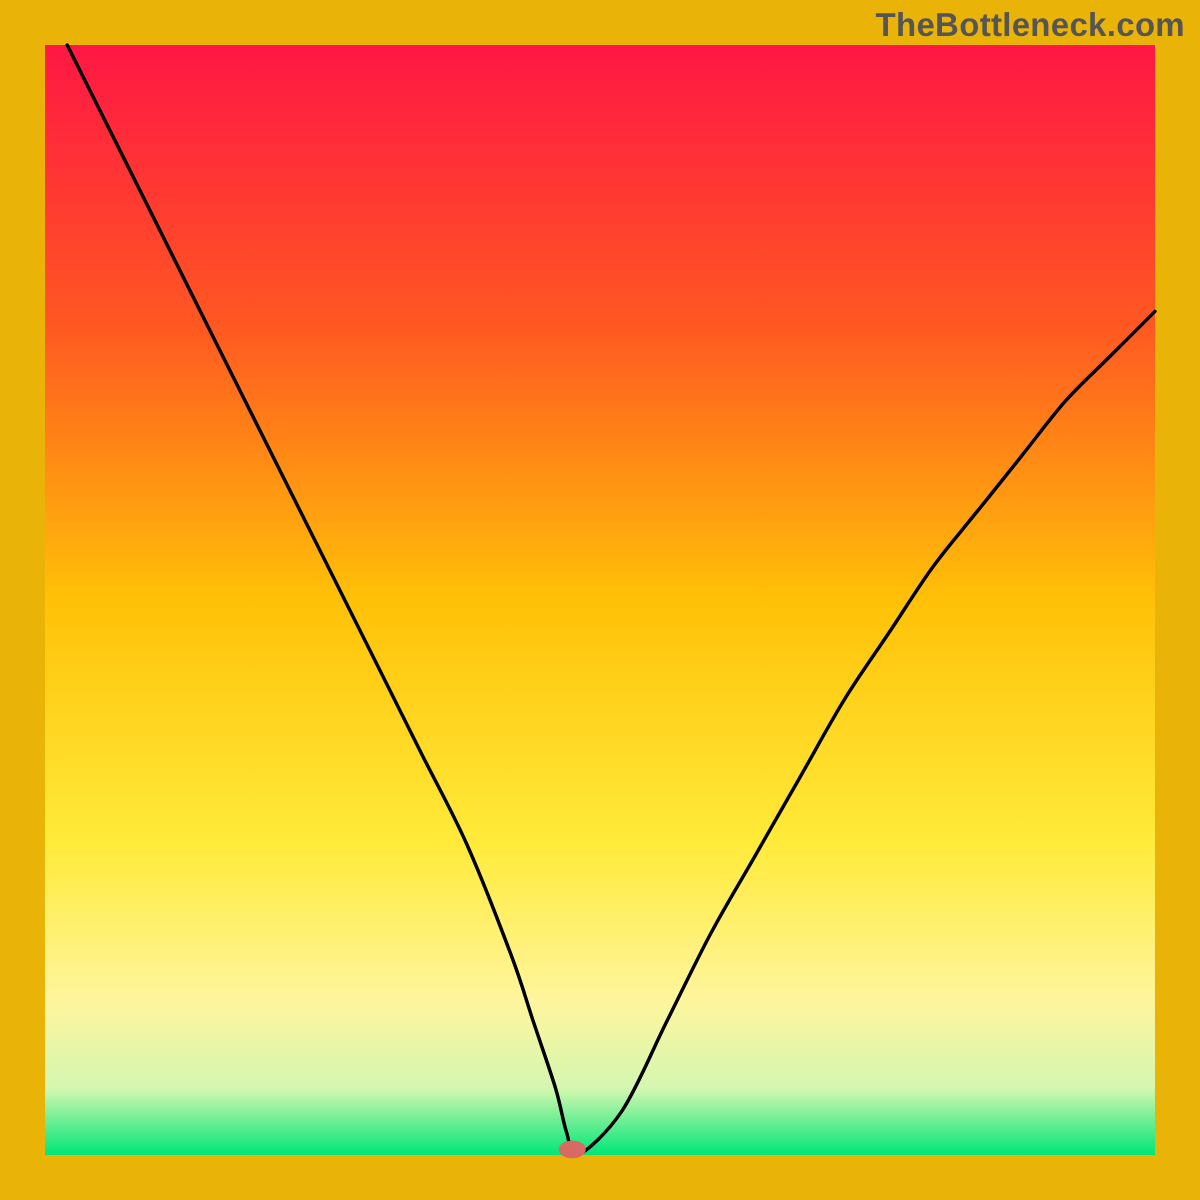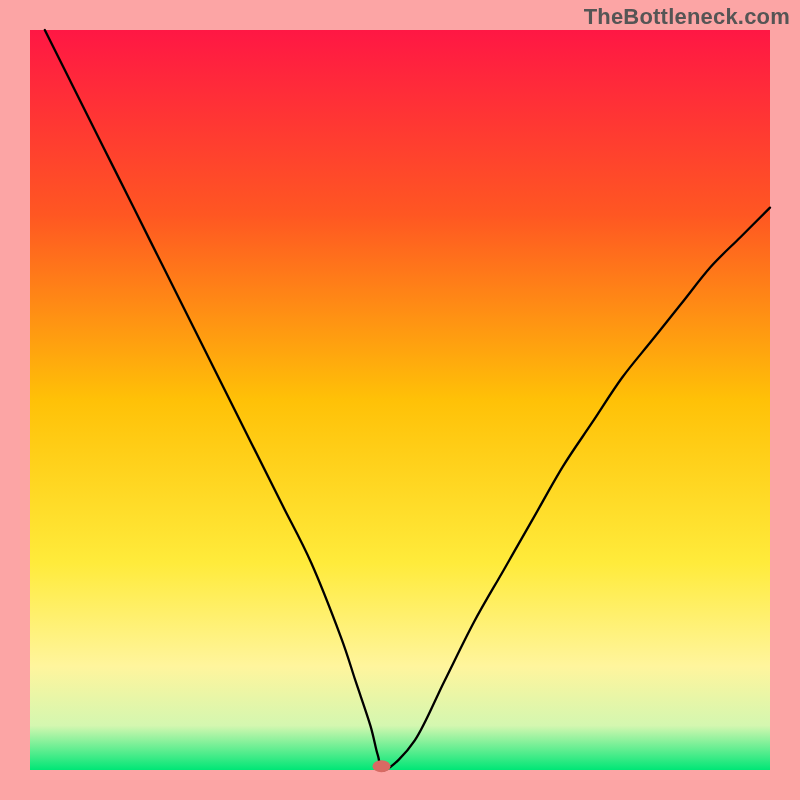--- a/index.html
+++ b/index.html
@@ -6,21 +6,21 @@
     margin: 0;
     padding: 0;
     width: 800px;
     height: 800px;
     overflow: hidden;
     font-family: Arial, Helvetica, sans-serif;
   }
   .wrapper {
     width: 800px;
     height: 800px;
-    background: #fca5a5;
+    background: #eab308;
     position: relative;
     text-align: right;
   }
   .watermark {
     position: absolute;
     top: 4px;
     right: 10px;
     color: #555;
     font-size: 22px;
     font-weight: bold;

